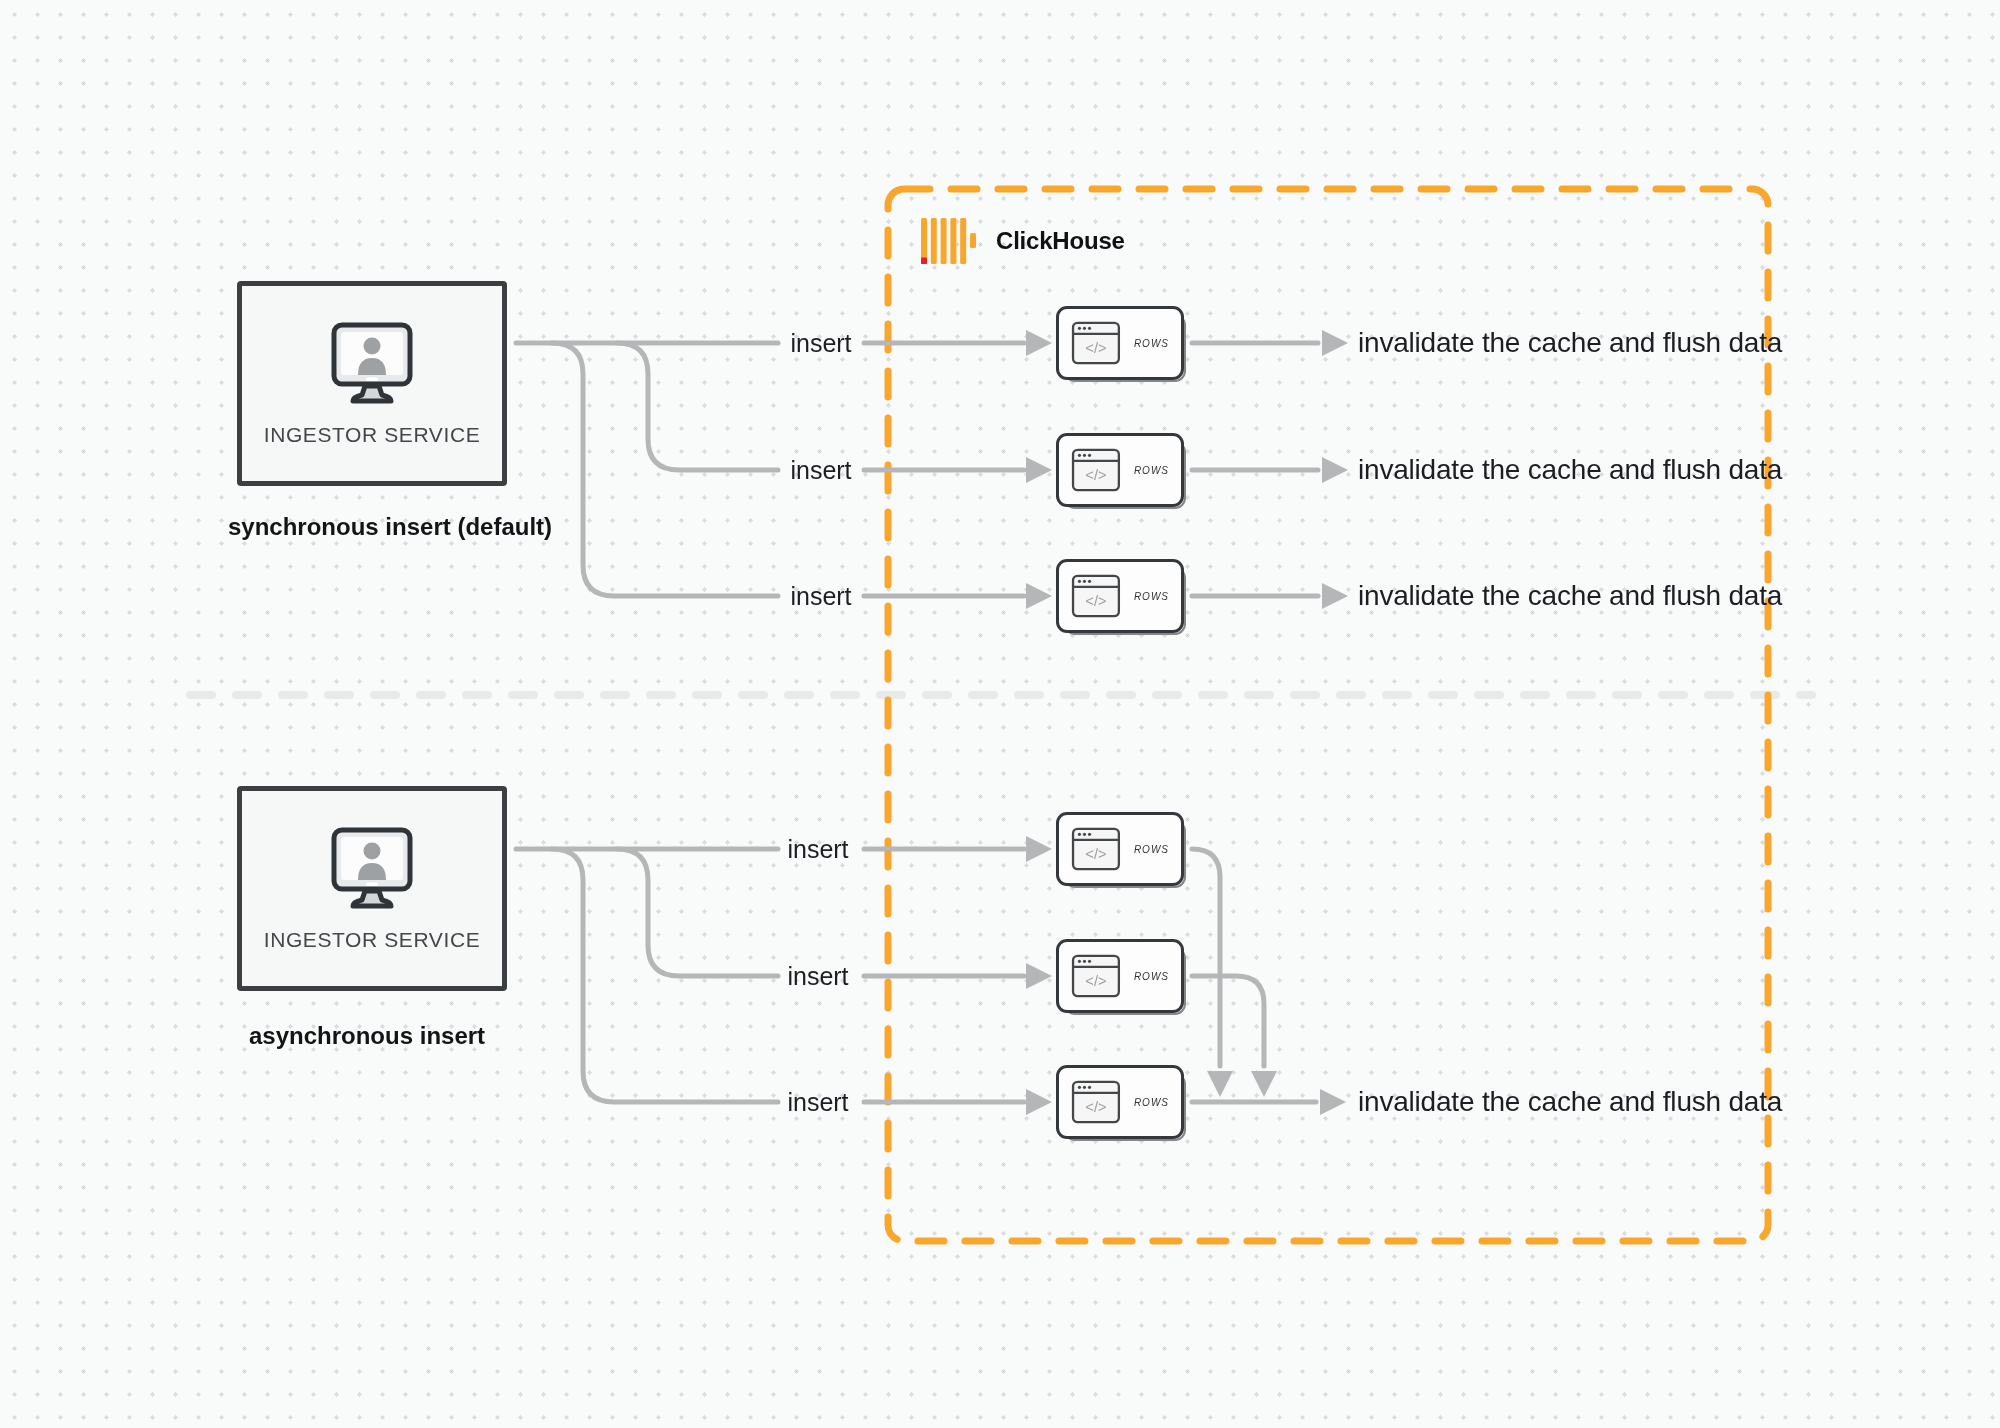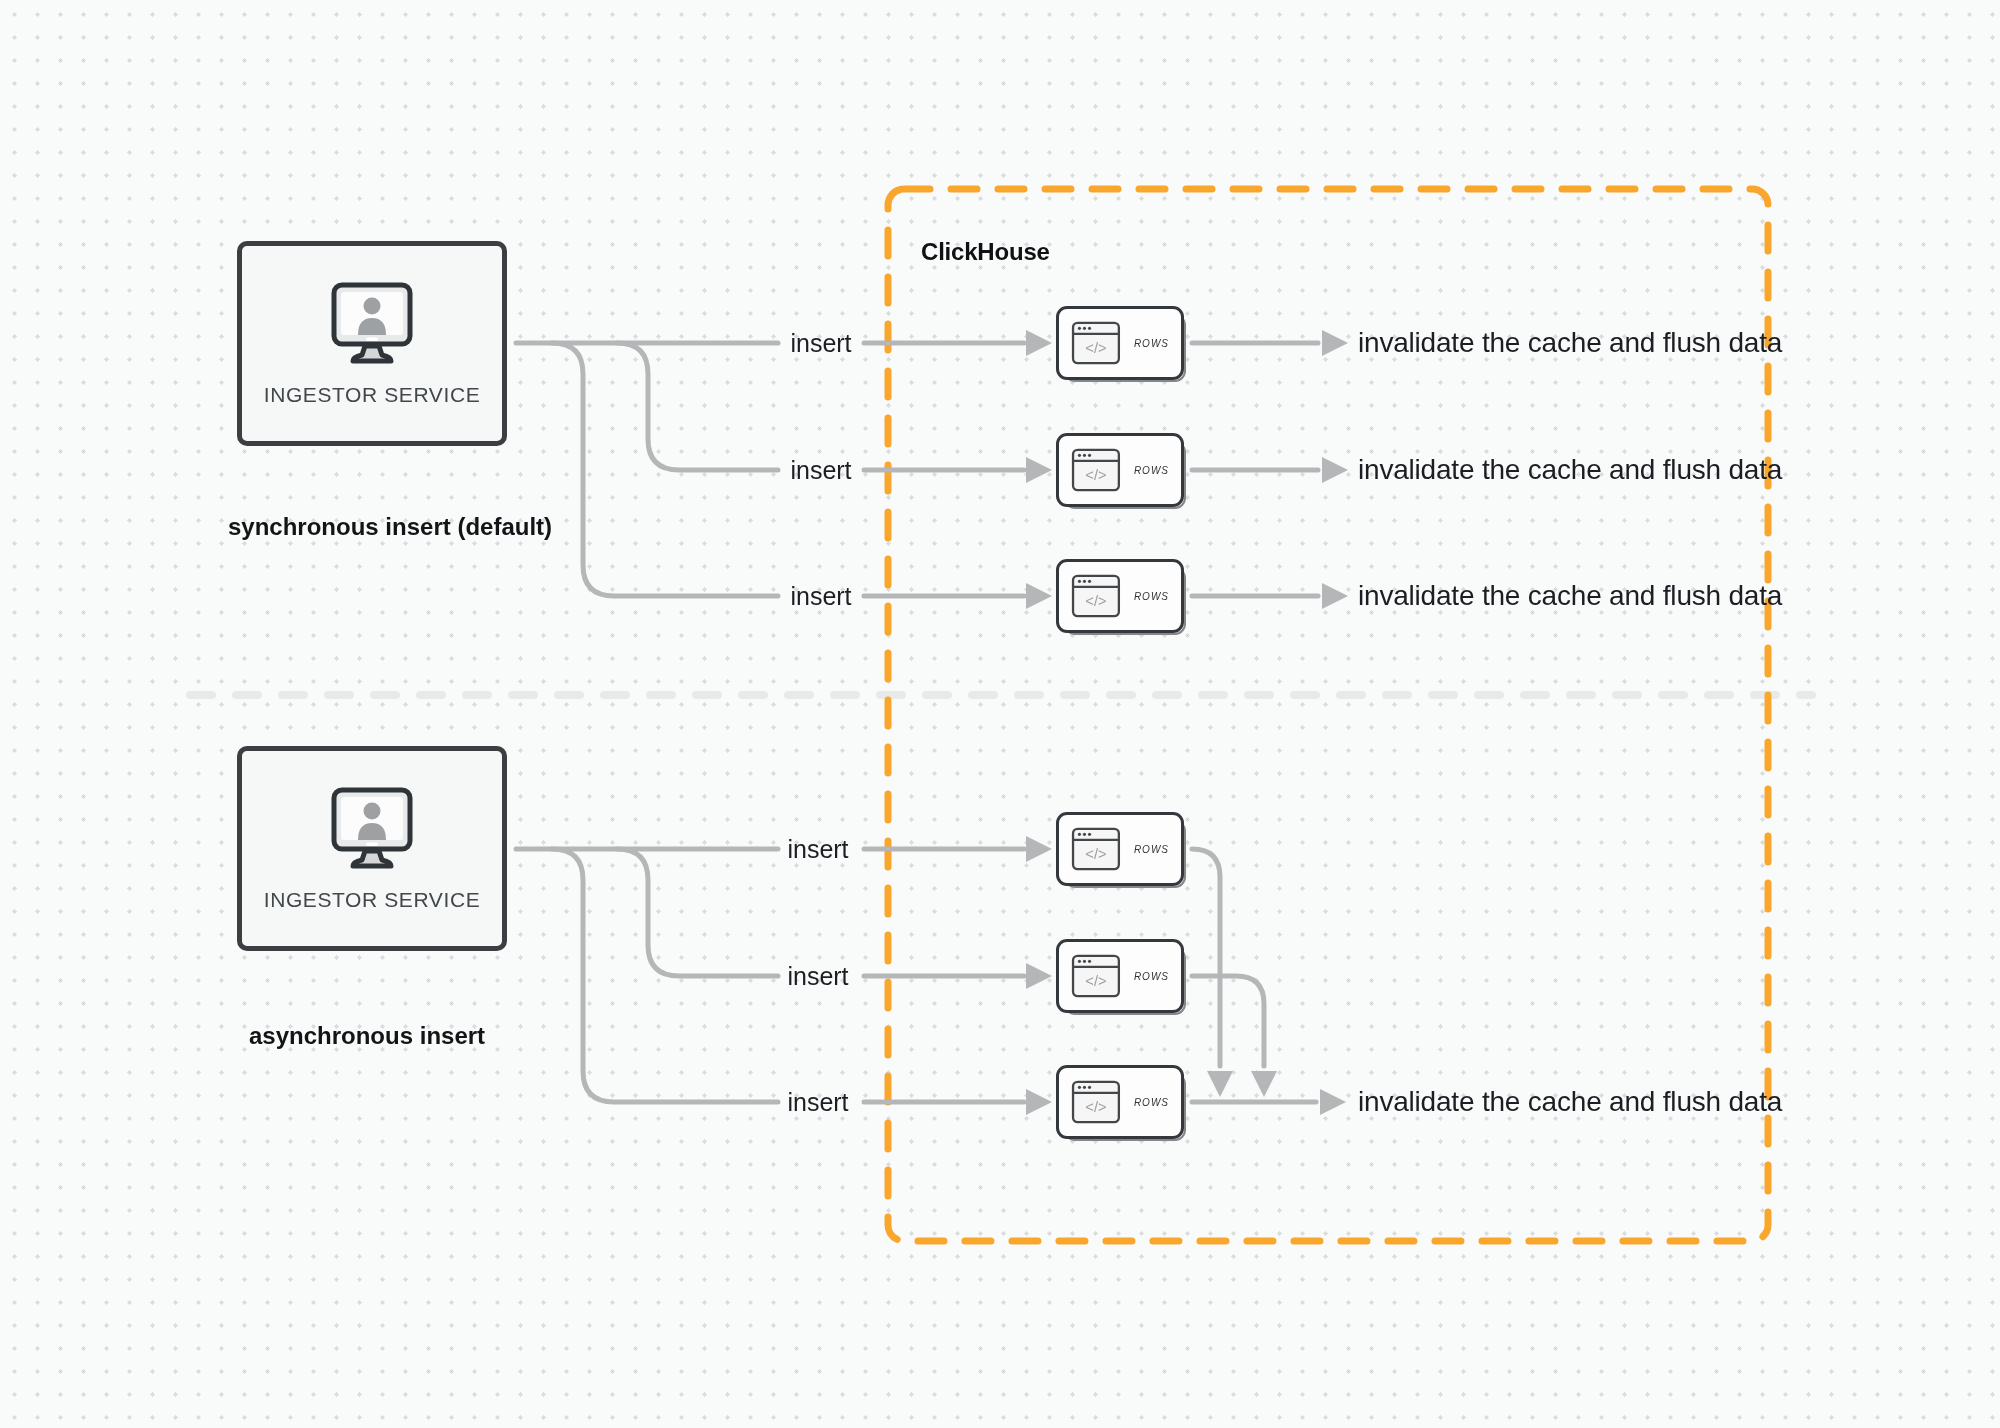--- a/index.html
+++ b/index.html
@@ -14,24 +14,25 @@
     background-image:radial-gradient(circle, #dcddde 2px, transparent 2.2px);
     background-size:23px 23px;
     background-position:3px 3px;
     overflow:hidden;
   }
   .wires{position:absolute;left:0;top:0;width:2000px;height:1428px;}
 
   
   .ingestor{
     position:absolute;width:270px;height:205px;
-    background:#f6f7f7;border:5px solid #3b3f42;border-radius:10px;
+    background:#f6f7f7;border:5px solid #3b3f42;border-radius:4px;
     box-sizing:border-box;
     display:flex;flex-direction:column;align-items:center;justify-content:center;
     gap:14px;
+    margin-top:40px;
   }
   .ingestor-label{
     font-size:21px;color:#42474b;letter-spacing:.6px;
   }
 
   
   .caption{
     position:absolute;transform:translateY(-50%);
     font-size:24px;font-weight:bold;color:#121417;white-space:nowrap;
   }
@@ -41,21 +42,21 @@
     position:absolute;transform:translate(-50%,-50%);
     font-size:25px;color:#1b1e22;white-space:nowrap;
   }
   .result-label{
     position:absolute;transform:translateY(-50%);
     font-size:28px;color:#1b1e22;white-space:nowrap;letter-spacing:-.2px;
   }
 
   
   .ch-header{
-    position:absolute;display:flex;align-items:center;gap:20px;height:46px;flex-direction:column;
+    position:absolute;display:flex;align-items:center;gap:20px;height:46px;
   }
   .ch-name{font-size:24px;font-weight:600;color:#0f1114;letter-spacing:-.2px;}
 
   
   .rows-card{position:absolute;width:128px;height:74px;}
   .rows-back{
     position:absolute;left:8px;top:8px;width:122px;height:68px;
     background:#f1f2f2;border:2.5px solid #83878a;border-radius:11px;
     box-sizing:border-box;
   }

